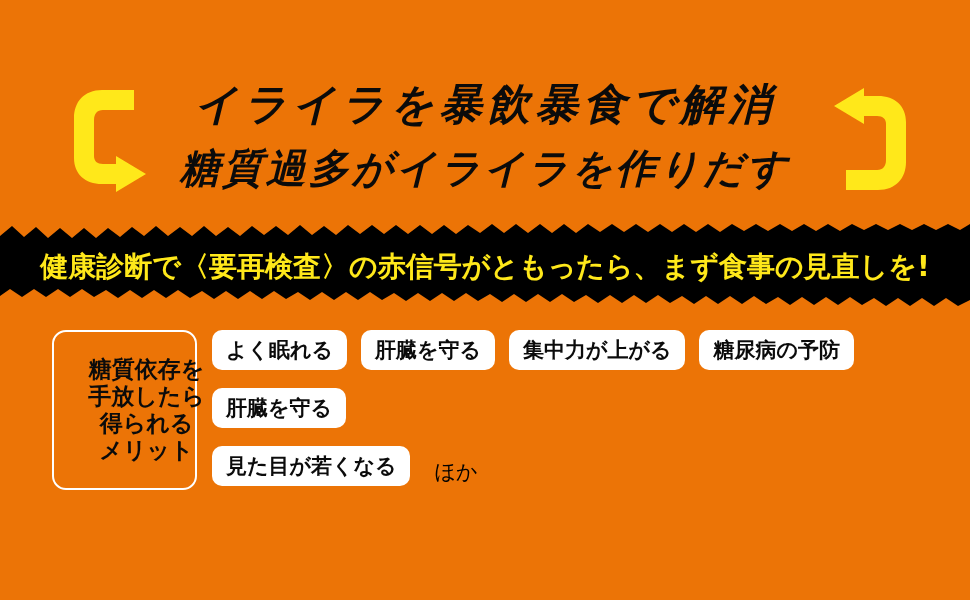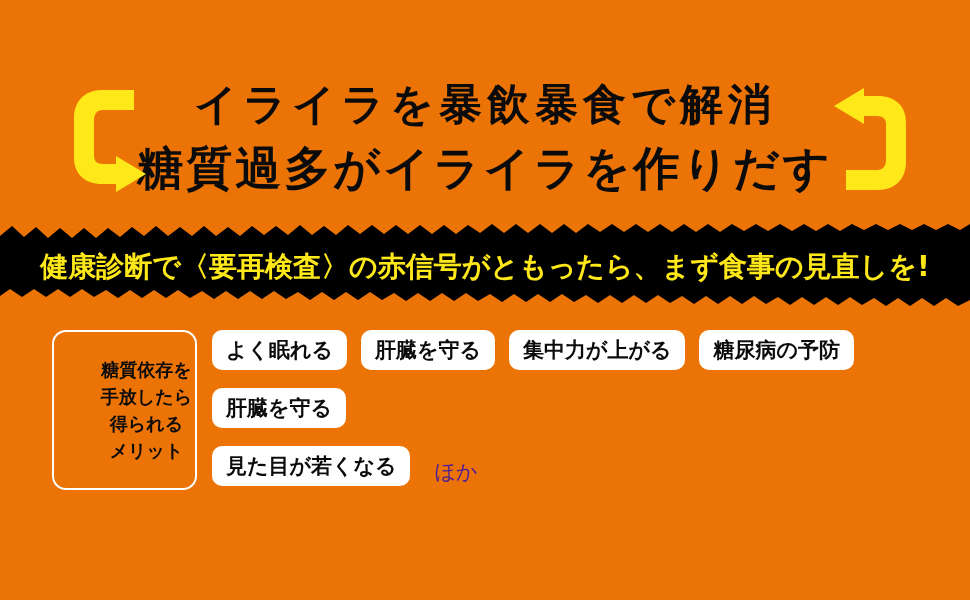--- a/index.html
+++ b/index.html
@@ -36,24 +36,25 @@
     text-align: center;
   }
   .headline-line {
     color: #0b0b0b;
     font-weight: 700;
     font-size: 43px;
     line-height: 64px;
     letter-spacing: 5px;
     white-space: nowrap;
     font-family: "DejaVu Sans", "Liberation Sans", sans-serif;
+    font-style: italic;
   }
   .headline-line.line2 {
     letter-spacing: 3px;
-    font-size: 46px;
+    font-size: 40px;
   }
 
   .bracket {
     position: absolute;
     top: 88px;
     width: 76px;
     height: 104px;
   }
   .bracket.left  { left: 72px; }
   .bracket.right { left: 832px; }
@@ -108,21 +109,21 @@
     height: 160px;
     border: 2px solid #ffffff;
     border-radius: 14px;
     box-sizing: border-box;
     display: flex;
     flex-direction: column;
     align-items: center;
     justify-content: center;
     color: #0b0b0b;
     font-weight: 700;
-    font-size: 18px;
+    font-size: 23px;
     line-height: 27px;
     text-align: center;
     font-family: "DejaVu Sans", "Liberation Sans", sans-serif;
     padding-left: 44px;
   }
   .merit-box span { display: block; white-space: nowrap; }
 
   .pill-rows {
     position: absolute;
     left: 212px;
@@ -144,21 +145,21 @@
     display: inline-flex;
     align-items: center;
     padding: 0 14px;
     font-size: 21px;
     font-weight: 700;
     white-space: nowrap;
     box-sizing: border-box;
     font-family: "DejaVu Sans", "Liberation Sans", sans-serif;
   }
   .hoka {
-    color: #4c1d95;
+    color: #000000;
     font-size: 21px;
     font-weight: 500;
     margin-left: 10px;
     white-space: nowrap;
     font-family: "DejaVu Sans", "Liberation Sans", sans-serif;
   }
 </style>
 </head>
 <body>
 

